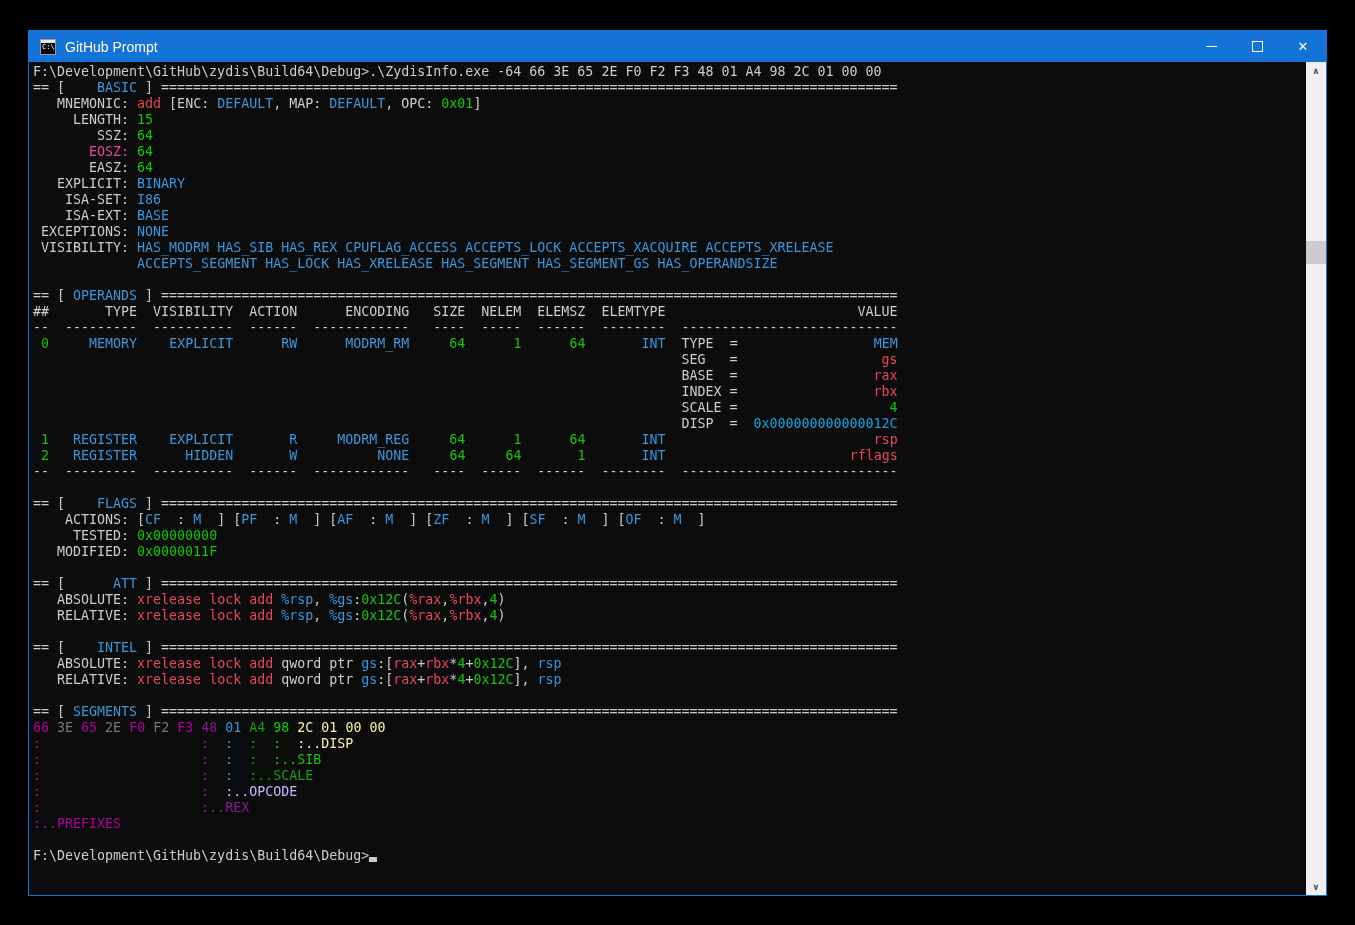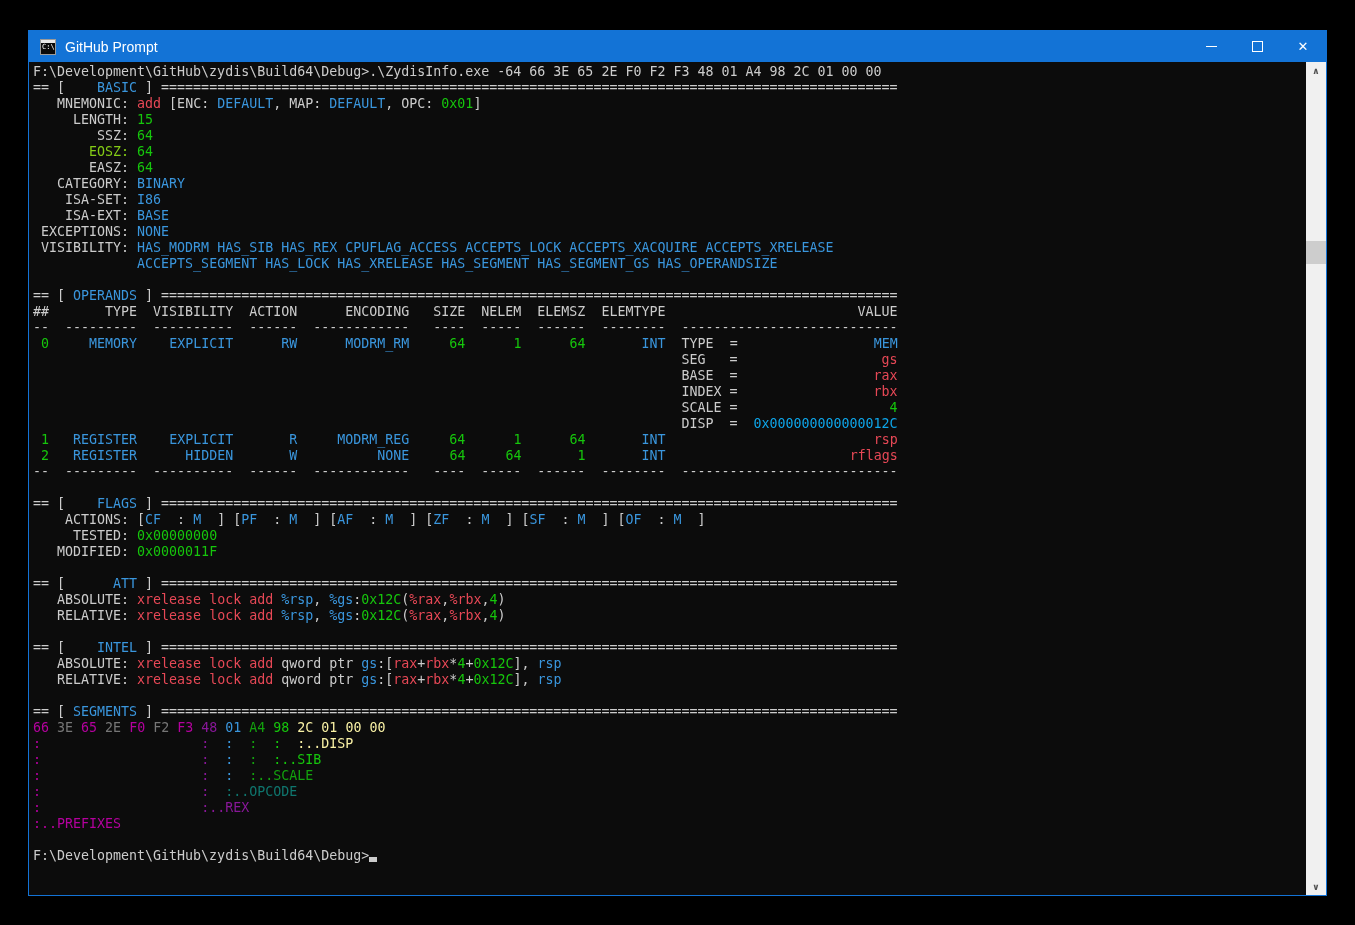--- a/index.html
+++ b/index.html
@@ -53,23 +53,23 @@
     </div>
   </div>
 
   <div class="console">
     <div class="console-text">
         <div class="line"><span style="color: rgb(204, 204, 204);">F:\Development\GitHub\zydis\Build64\Debug&gt;.\ZydisInfo.exe -64 66 3E 65 2E F0 F2 F3 48 01 A4 98 2C 01 00 00</span></div>
         <div class="line"><span style="color: rgb(204, 204, 204);">== [ </span><span style="color: rgb(58, 150, 221);">   BASIC</span><span style="color: rgb(204, 204, 204);"> ] ============================================================================================</span></div>
         <div class="line"><span style="color: rgb(204, 204, 204);">   MNEMONIC: </span><span style="color: rgb(231, 72, 86);">add</span><span style="color: rgb(204, 204, 204);"> [ENC: </span><span style="color: rgb(58, 150, 221);">DEFAULT</span><span style="color: rgb(204, 204, 204);">, MAP: </span><span style="color: rgb(58, 150, 221);">DEFAULT</span><span style="color: rgb(204, 204, 204);">, OPC: </span><span style="color: rgb(22, 198, 12);">0x01</span><span style="color: rgb(204, 204, 204);">]</span></div>
         <div class="line"><span style="color: rgb(204, 204, 204);">     LENGTH: </span><span style="color: rgb(22, 198, 12);">15</span></div>
         <div class="line"><span style="color: rgb(204, 204, 204);">        SSZ: </span><span style="color: rgb(22, 198, 12);">64</span></div>
-        <div class="line"><span style="color: #84cc16;">       EOSZ: </span><span style="color: rgb(22, 198, 12);">64</span></div>
+        <div class="line"><span style="color: #ec4899;">       EOSZ: </span><span style="color: rgb(22, 198, 12);">64</span></div>
         <div class="line"><span style="color: rgb(204, 204, 204);">       EASZ: </span><span style="color: rgb(22, 198, 12);">64</span></div>
-        <div class="line"><span style="color: rgb(204, 204, 204);">   CATEGORY: </span><span style="color: rgb(58, 150, 221);">BINARY</span></div>
+        <div class="line"><span style="color: rgb(204, 204, 204);">   EXPLICIT: </span><span style="color: rgb(58, 150, 221);">BINARY</span></div>
         <div class="line"><span style="color: rgb(204, 204, 204);">    ISA-SET: </span><span style="color: rgb(58, 150, 221);">I86</span></div>
         <div class="line"><span style="color: rgb(204, 204, 204);">    ISA-EXT: </span><span style="color: rgb(58, 150, 221);">BASE</span></div>
         <div class="line"><span style="color: rgb(204, 204, 204);"> EXCEPTIONS: </span><span style="color: rgb(58, 150, 221);">NONE</span></div>
         <div class="line"><span style="color: rgb(204, 204, 204);"> VISIBILITY: </span><span style="color: rgb(58, 150, 221);">HAS_MODRM HAS_SIB HAS_REX CPUFLAG_ACCESS ACCEPTS_LOCK ACCEPTS_XACQUIRE ACCEPTS_XRELEASE</span></div>
         <div class="line"><span>             </span><span style="color: rgb(58, 150, 221);">ACCEPTS_SEGMENT HAS_LOCK HAS_XRELEASE HAS_SEGMENT HAS_SEGMENT_GS HAS_OPERANDSIZE</span></div>
         <div class="line"></div>
         <div class="line"><span style="color: rgb(204, 204, 204);">== [ </span><span style="color: rgb(58, 150, 221);">OPERANDS</span><span style="color: rgb(204, 204, 204);"> ] ============================================================================================</span></div>
         <div class="line"><span style="color: rgb(204, 204, 204);">##       TYPE  VISIBILITY  ACTION      ENCODING   SIZE  NELEM  ELEMSZ  ELEMTYPE                        VALUE</span></div>
         <div class="line"><span style="color: rgb(204, 204, 204);">--  ---------  ----------  ------  ------------   ----  -----  ------  --------  ---------------------------</span></div>
         <div class="line"><span style="color: rgb(22, 198, 12);"> 0</span><span>     </span><span style="color: rgb(58, 150, 221);">MEMORY</span><span>    </span><span style="color: rgb(58, 150, 221);">EXPLICIT</span><span>      </span><span style="color: rgb(58, 150, 221);">RW</span><span>      </span><span style="color: rgb(58, 150, 221);">MODRM_RM</span><span>     </span><span style="color: rgb(22, 198, 12);">64</span><span>      </span><span style="color: rgb(22, 198, 12);">1</span><span>      </span><span style="color: rgb(22, 198, 12);">64</span><span>       </span><span style="color: rgb(58, 150, 221);">INT</span><span>  </span><span style="color: rgb(204, 204, 204);">TYPE  =</span><span>                 </span><span style="color: rgb(58, 150, 221);">MEM</span></div>
@@ -93,21 +93,21 @@
         <div class="line"></div>
         <div class="line"><span style="color: rgb(204, 204, 204);">== [ </span><span style="color: rgb(58, 150, 221);">   INTEL</span><span style="color: rgb(204, 204, 204);"> ] ============================================================================================</span></div>
         <div class="line"><span style="color: rgb(204, 204, 204);">   ABSOLUTE: </span><span style="color: rgb(231, 72, 86);">xrelease lock add </span><span style="color: rgb(204, 204, 204);">qword ptr </span><span style="color: rgb(58, 150, 221);">gs</span><span style="color: rgb(204, 204, 204);">:[</span><span style="color: rgb(231, 72, 86);">rax</span><span style="color: rgb(204, 204, 204);">+</span><span style="color: rgb(231, 72, 86);">rbx</span><span style="color: rgb(204, 204, 204);">*</span><span style="color: rgb(22, 198, 12);">4</span><span style="color: rgb(204, 204, 204);">+</span><span style="color: rgb(22, 198, 12);">0x12C</span><span style="color: rgb(204, 204, 204);">], </span><span style="color: rgb(58, 150, 221);">rsp</span></div>
         <div class="line"><span style="color: rgb(204, 204, 204);">   RELATIVE: </span><span style="color: rgb(231, 72, 86);">xrelease lock add </span><span style="color: rgb(204, 204, 204);">qword ptr </span><span style="color: rgb(58, 150, 221);">gs</span><span style="color: rgb(204, 204, 204);">:[</span><span style="color: rgb(231, 72, 86);">rax</span><span style="color: rgb(204, 204, 204);">+</span><span style="color: rgb(231, 72, 86);">rbx</span><span style="color: rgb(204, 204, 204);">*</span><span style="color: rgb(22, 198, 12);">4</span><span style="color: rgb(204, 204, 204);">+</span><span style="color: rgb(22, 198, 12);">0x12C</span><span style="color: rgb(204, 204, 204);">], </span><span style="color: rgb(58, 150, 221);">rsp</span></div>
         <div class="line"></div>
         <div class="line"><span style="color: rgb(204, 204, 204);">== [ </span><span style="color: rgb(58, 150, 221);">SEGMENTS</span><span style="color: rgb(204, 204, 204);"> ] ============================================================================================</span></div>
         <div class="line"><span style="color: rgb(180, 0, 158);">66 </span><span style="color: rgb(118, 118, 118);">3E </span><span style="color: rgb(180, 0, 158);">65 </span><span style="color: rgb(118, 118, 118);">2E </span><span style="color: rgb(180, 0, 158);">F0 </span><span style="color: rgb(118, 118, 118);">F2 </span><span style="color: rgb(180, 0, 158);">F3 </span><span style="color: rgb(136, 23, 152);">48 </span><span style="color: rgb(58, 150, 221);">01 </span><span style="color: rgb(19, 161, 14);">A4 </span><span style="color: rgb(22, 198, 12);">98 </span><span style="color: rgb(249, 241, 165);">2C 01 00 00</span></div>
         <div class="line"><span style="color: rgb(180, 0, 158);">:</span><span>                    </span><span style="color: rgb(136, 23, 152);">:</span><span>  </span><span style="color: rgb(58, 150, 221);">:</span><span>  </span><span style="color: rgb(19, 161, 14);">:</span><span>  </span><span style="color: rgb(22, 198, 12);">:</span><span>  </span><span style="color: rgb(249, 241, 165);">:..DISP</span></div>
         <div class="line"><span style="color: rgb(180, 0, 158);">:</span><span>                    </span><span style="color: rgb(136, 23, 152);">:</span><span>  </span><span style="color: rgb(58, 150, 221);">:</span><span>  </span><span style="color: rgb(19, 161, 14);">:</span><span>  </span><span style="color: rgb(22, 198, 12);">:..SIB</span></div>
         <div class="line"><span style="color: rgb(180, 0, 158);">:</span><span>                    </span><span style="color: rgb(136, 23, 152);">:</span><span>  </span><span style="color: rgb(58, 150, 221);">:</span><span>  </span><span style="color: rgb(19, 161, 14);">:..SCALE</span></div>
-        <div class="line"><span style="color: rgb(180, 0, 158);">:</span><span>                    </span><span style="color: rgb(136, 23, 152);">:</span><span>  </span><span style="color: #0f766e;">:..OPCODE</span></div>
+        <div class="line"><span style="color: rgb(180, 0, 158);">:</span><span>                    </span><span style="color: rgb(136, 23, 152);">:</span><span>  </span><span style="color: #c4b5fd;">:..OPCODE</span></div>
         <div class="line"><span style="color: rgb(180, 0, 158);">:</span><span>                    </span><span style="color: rgb(136, 23, 152);">:..REX</span></div>
         <div class="line"><span style="color: rgb(180, 0, 158);">:..PREFIXES</span></div>
         <div class="line"></div>
         <div class="line"><span style="color: rgb(204, 204, 204);">F:\Development\GitHub\zydis\Build64\Debug&gt;</span><span class="cursor"></span></div>
       </div>
   </div>
 
   <div class="scrollbar">
     <div class="sb-btn sb-up">∧</div>
     <div class="sb-thumb"></div>

